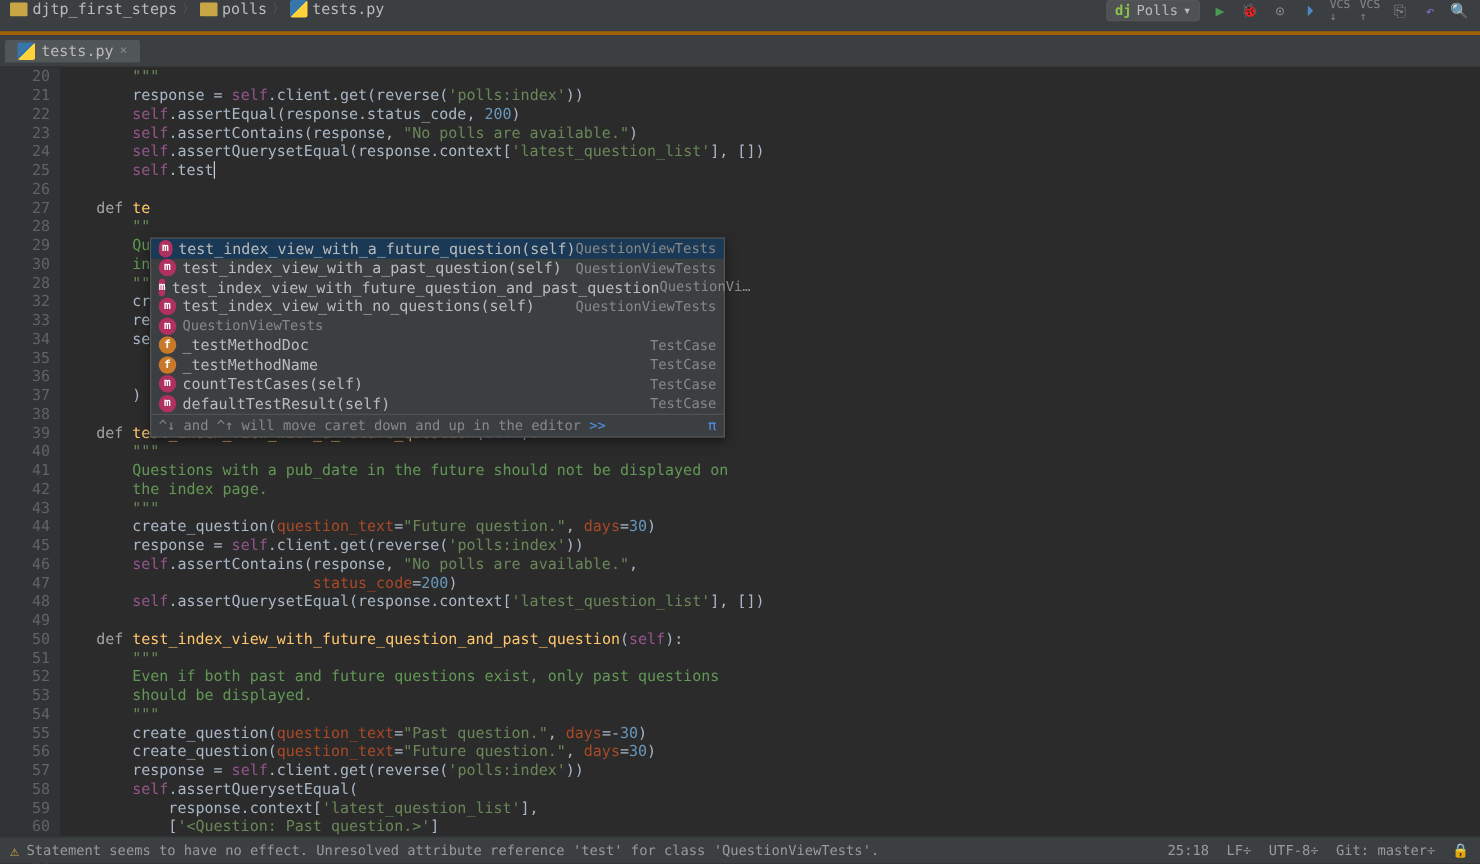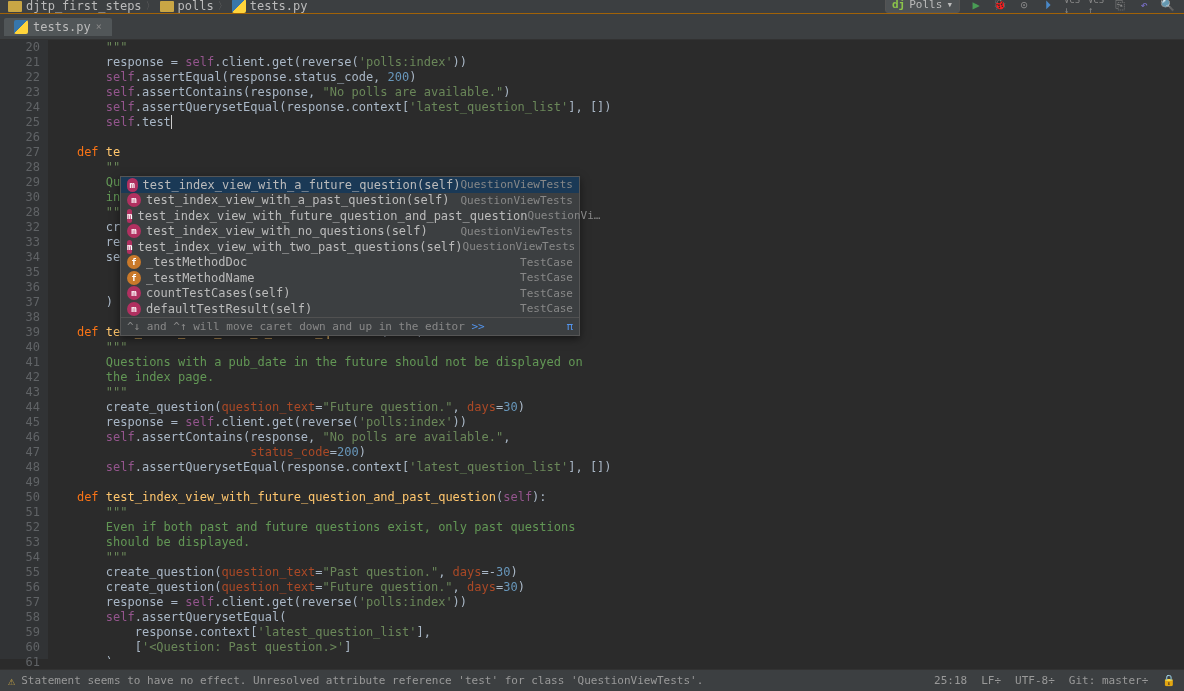--- a/index.html
+++ b/index.html
@@ -1,38 +1,38 @@
 <!DOCTYPE html>
 <html><head>
 <meta charset="utf-8">
 <style>
 * { margin: 0; padding: 0; box-sizing: border-box; }
 body { font-family: 'Consolas', 'Monaco', monospace; background: #2b2b2b; color: #a9b7c6; font-size: 12px; width: 1184px; height: 691px; overflow: hidden; position: relative; }
-.top-bar { height: 14px; background: #3c3f41; display: flex; align-items: flex-end; padding: 0 8px; border-bottom: 1px solid #a16207; }
+.top-bar { height: 28px; background: #3c3f41; display: flex; align-items: flex-start; padding: 0 8px; border-bottom: 3px solid #a16207; }
 .breadcrumb { display: flex; align-items: center; gap: 4px; flex: 1; }
 .breadcrumb-item { display: flex; align-items: center; gap: 4px; color: #bbb; }
 .folder-icon { width: 14px; height: 11px; background: #c9a645; display: inline-block; border-radius: 1px; }
 .py-icon { width: 14px; height: 14px; background: linear-gradient(135deg, #3776ab 50%, #ffd43b 50%); display: inline-block; border-radius: 2px; }
 .chev { color: #666; font-size: 10px; }
 .toolbar-right { display: flex; align-items: center; gap: 8px; }
 .run-config { background: #4e5254; border: 1px solid #555; padding: 1px 6px; border-radius: 3px; display: flex; align-items: center; gap: 4px; font-size: 11px; color: #bbb; }
 .dj-icon { color: #8bc34a; font-weight: bold; }
 .tb-icon { width: 16px; height: 16px; display: flex; align-items: center; justify-content: center; cursor: pointer; }
 .play { color: #499c54; font-size: 12px; }
 .bug { color: #499c54; font-size: 11px; }
 .vcs { color: #888; font-size: 9px; }
 .tab-bar { height: 26px; background: #3c3f41; display: flex; align-items: center; padding-left: 4px; border-bottom: 1px solid #323232; }
 .tab { padding: 2px 10px; display: flex; align-items: center; gap: 5px; font-size: 12px; color: #bbb; background: #515658; border-radius: 2px 2px 0 0; }
 .tab-close { color: #888; font-size: 10px; cursor: pointer; }
 .editor { position: relative; height: calc(691px - 24px - 26px - 22px); background: #2b2b2b; display: flex; }
 .gutter { width: 48px; background: #313335; text-align: right; padding-right: 8px; padding-top: 0px; color: #606366; font-size: 12px; line-height: 15px; user-select: none; }
 .code { flex: 1; padding-top: 0px; font-size: 12px; line-height: 15px; white-space: pre; position: relative; overflow: hidden; }
 .line-num { height: 15px; }
 .code-line { height: 15px; padding-left: 0; }
-.kw { color: #f97316; }
+.kw { color: #a3a3a3; }
 .self { color: #94558d; }
 .str { color: #6a8759; }
 .num { color: #6897bb; }
 .fn { color: #ffc66d; }
 .comment { color: #629755; }
 .param { color: #aa4926; }
 .popup { position: absolute; left: 120px; top: 136px; width: 460px; background: #3c3f41; border: 1px solid #555; box-shadow: 0 3px 8px rgba(0,0,0,0.5); z-index: 10; }
 .popup-item { display: flex; align-items: center; padding: 1px 6px; font-size: 12px; height: 15.5px; }
 .popup-item.selected { background: #1a3956; }
 .p-icon { width: 14px; height: 14px; border-radius: 7px; display: inline-flex; align-items: center; justify-content: center; font-size: 9px; font-weight: bold; margin-right: 5px; color: white; }
@@ -157,21 +157,20 @@
         <span class="p-name"><span class="p-match">test</span>_index_view_with_future_question_and_past_question</span>
         <span class="p-class">QuestionVi…</span>
       </div>
       <div class="popup-item">
         <span class="p-icon m-icon">m</span>
         <span class="p-name"><span class="p-match">test</span>_index_view_with_no_questions(self)</span>
         <span class="p-class">QuestionViewTests</span>
       </div>
       <div class="popup-item">
         <span class="p-icon m-icon">m</span>
-        <span class="p-name"><span class="p-match">test</span>_index_view_with_two_past_questions(self)</span>
         <span class="p-class">QuestionViewTests</span>
       </div>
       <div class="popup-item">
         <span class="p-icon f-icon">f</span>
         <span class="p-name"><span class="p-match">_test</span>MethodDoc</span>
         <span class="p-class">TestCase</span>
       </div>
       <div class="popup-item">
         <span class="p-icon f-icon">f</span>
         <span class="p-name"><span class="p-match">_test</span>MethodName</span>

